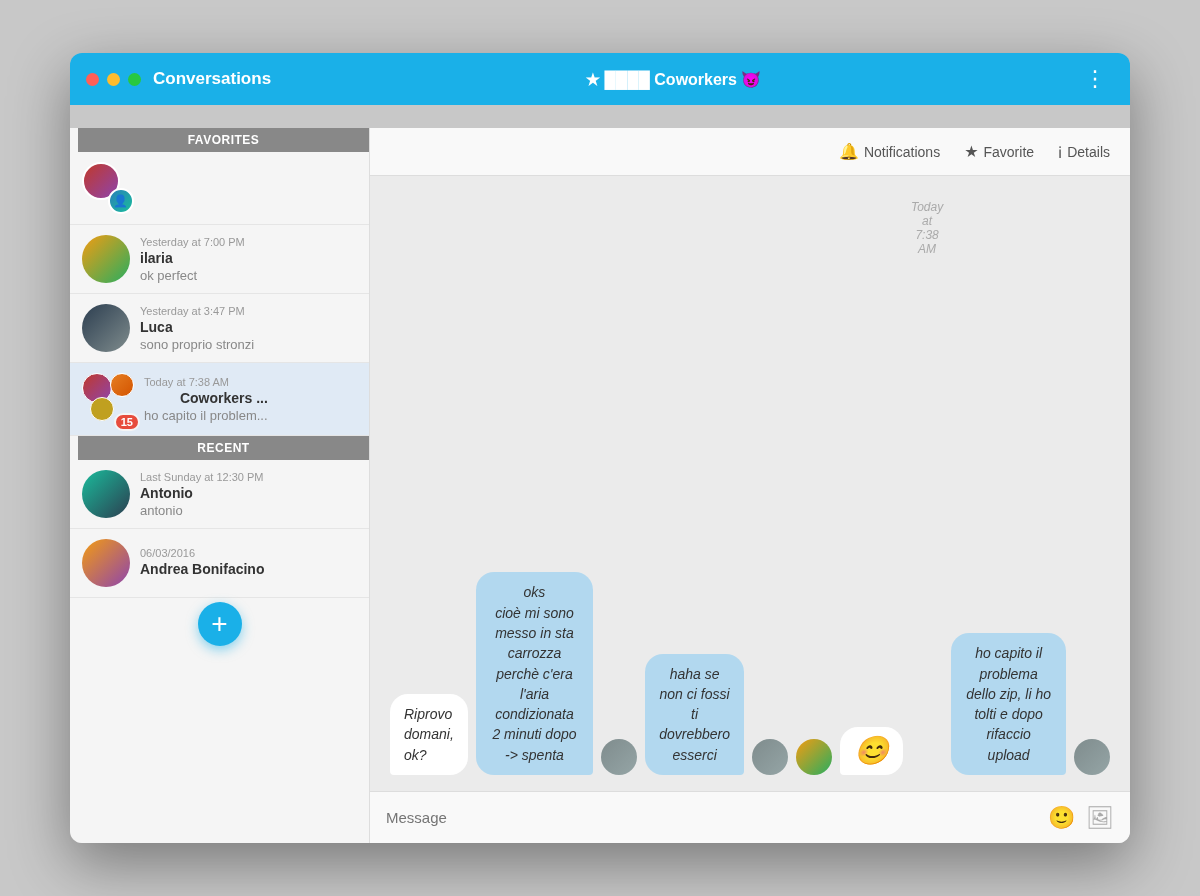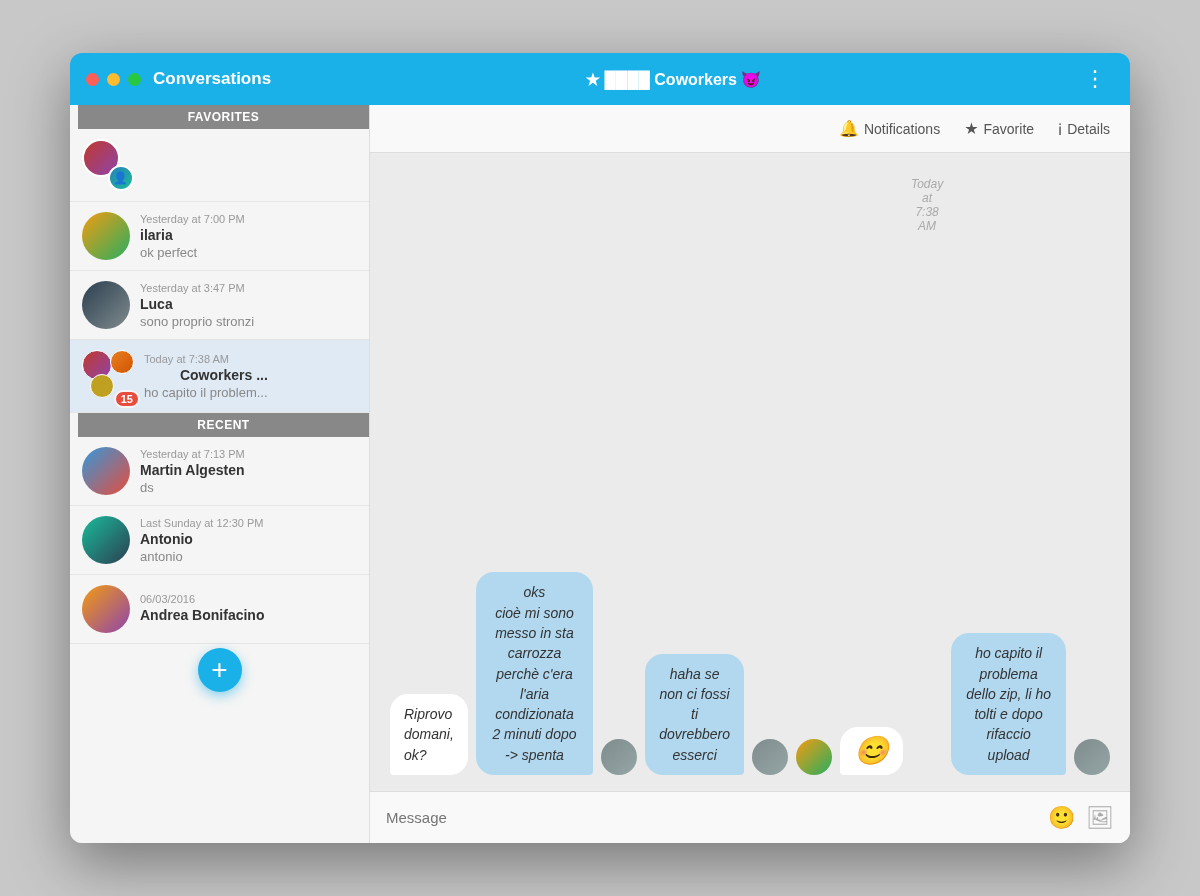--- a/index.html
+++ b/index.html
@@ -12,20 +12,21 @@
       font-family: -apple-system, BlinkMacSystemFont, 'Segoe UI', sans-serif;
     }
     .window {
       width: 1060px;
       height: 790px;
       border-radius: 12px;
       overflow: hidden;
       box-shadow: 0 20px 60px rgba(0,0,0,0.4);
       display: flex;
       flex-direction: column;
+      gap: 23px;
     }
     
     .titlebar {
       background: #1ab0e8;
       height: 52px;
       display: flex;
       align-items: center;
       padding: 0 16px;
       flex-shrink: 0;
     }
@@ -373,28 +374,20 @@
         </div>
         <div class="convo-text">
           <div class="convo-time">Today at 7:38 AM</div>
           <div class="convo-name"><span class="blurred-name" style="padding:0 16px;"></span> Coworkers ...</div>
           <div class="convo-preview">ho capito il problem...</div>
         </div>
       </div>
 
       <div class="section-header">RECENT</div>
 
-      <div class="convo-item">
-        <div class="avatar-single av-cartoon" style="width:48px;height:48px;border-radius:50%;margin-right:10px;flex-shrink:0;"></div>
-        <div class="convo-text">
-          <div class="convo-time">Yesterday at 7:13 PM</div>
-          <div class="convo-name">Martin Algesten</div>
-          <div class="convo-preview">ds</div>
-        </div>
-      </div>
 
       <div class="convo-item">
         <div class="avatar-single" style="width:48px;height:48px;border-radius:50%;margin-right:10px;flex-shrink:0;background:linear-gradient(135deg,#1abc9c,#2c3e50);overflow:hidden;"></div>
         <div class="convo-text">
           <div class="convo-time">Last Sunday at 12:30 PM</div>
           <div class="convo-name">Antonio <span class="blurred-name" style="font-size:13px;padding:0 20px;"></span></div>
           <div class="convo-preview">antonio <span class="blurred-small" style="padding:0 16px;background:#ccc;border-radius:3px;"></span></div>
         </div>
       </div>
 

